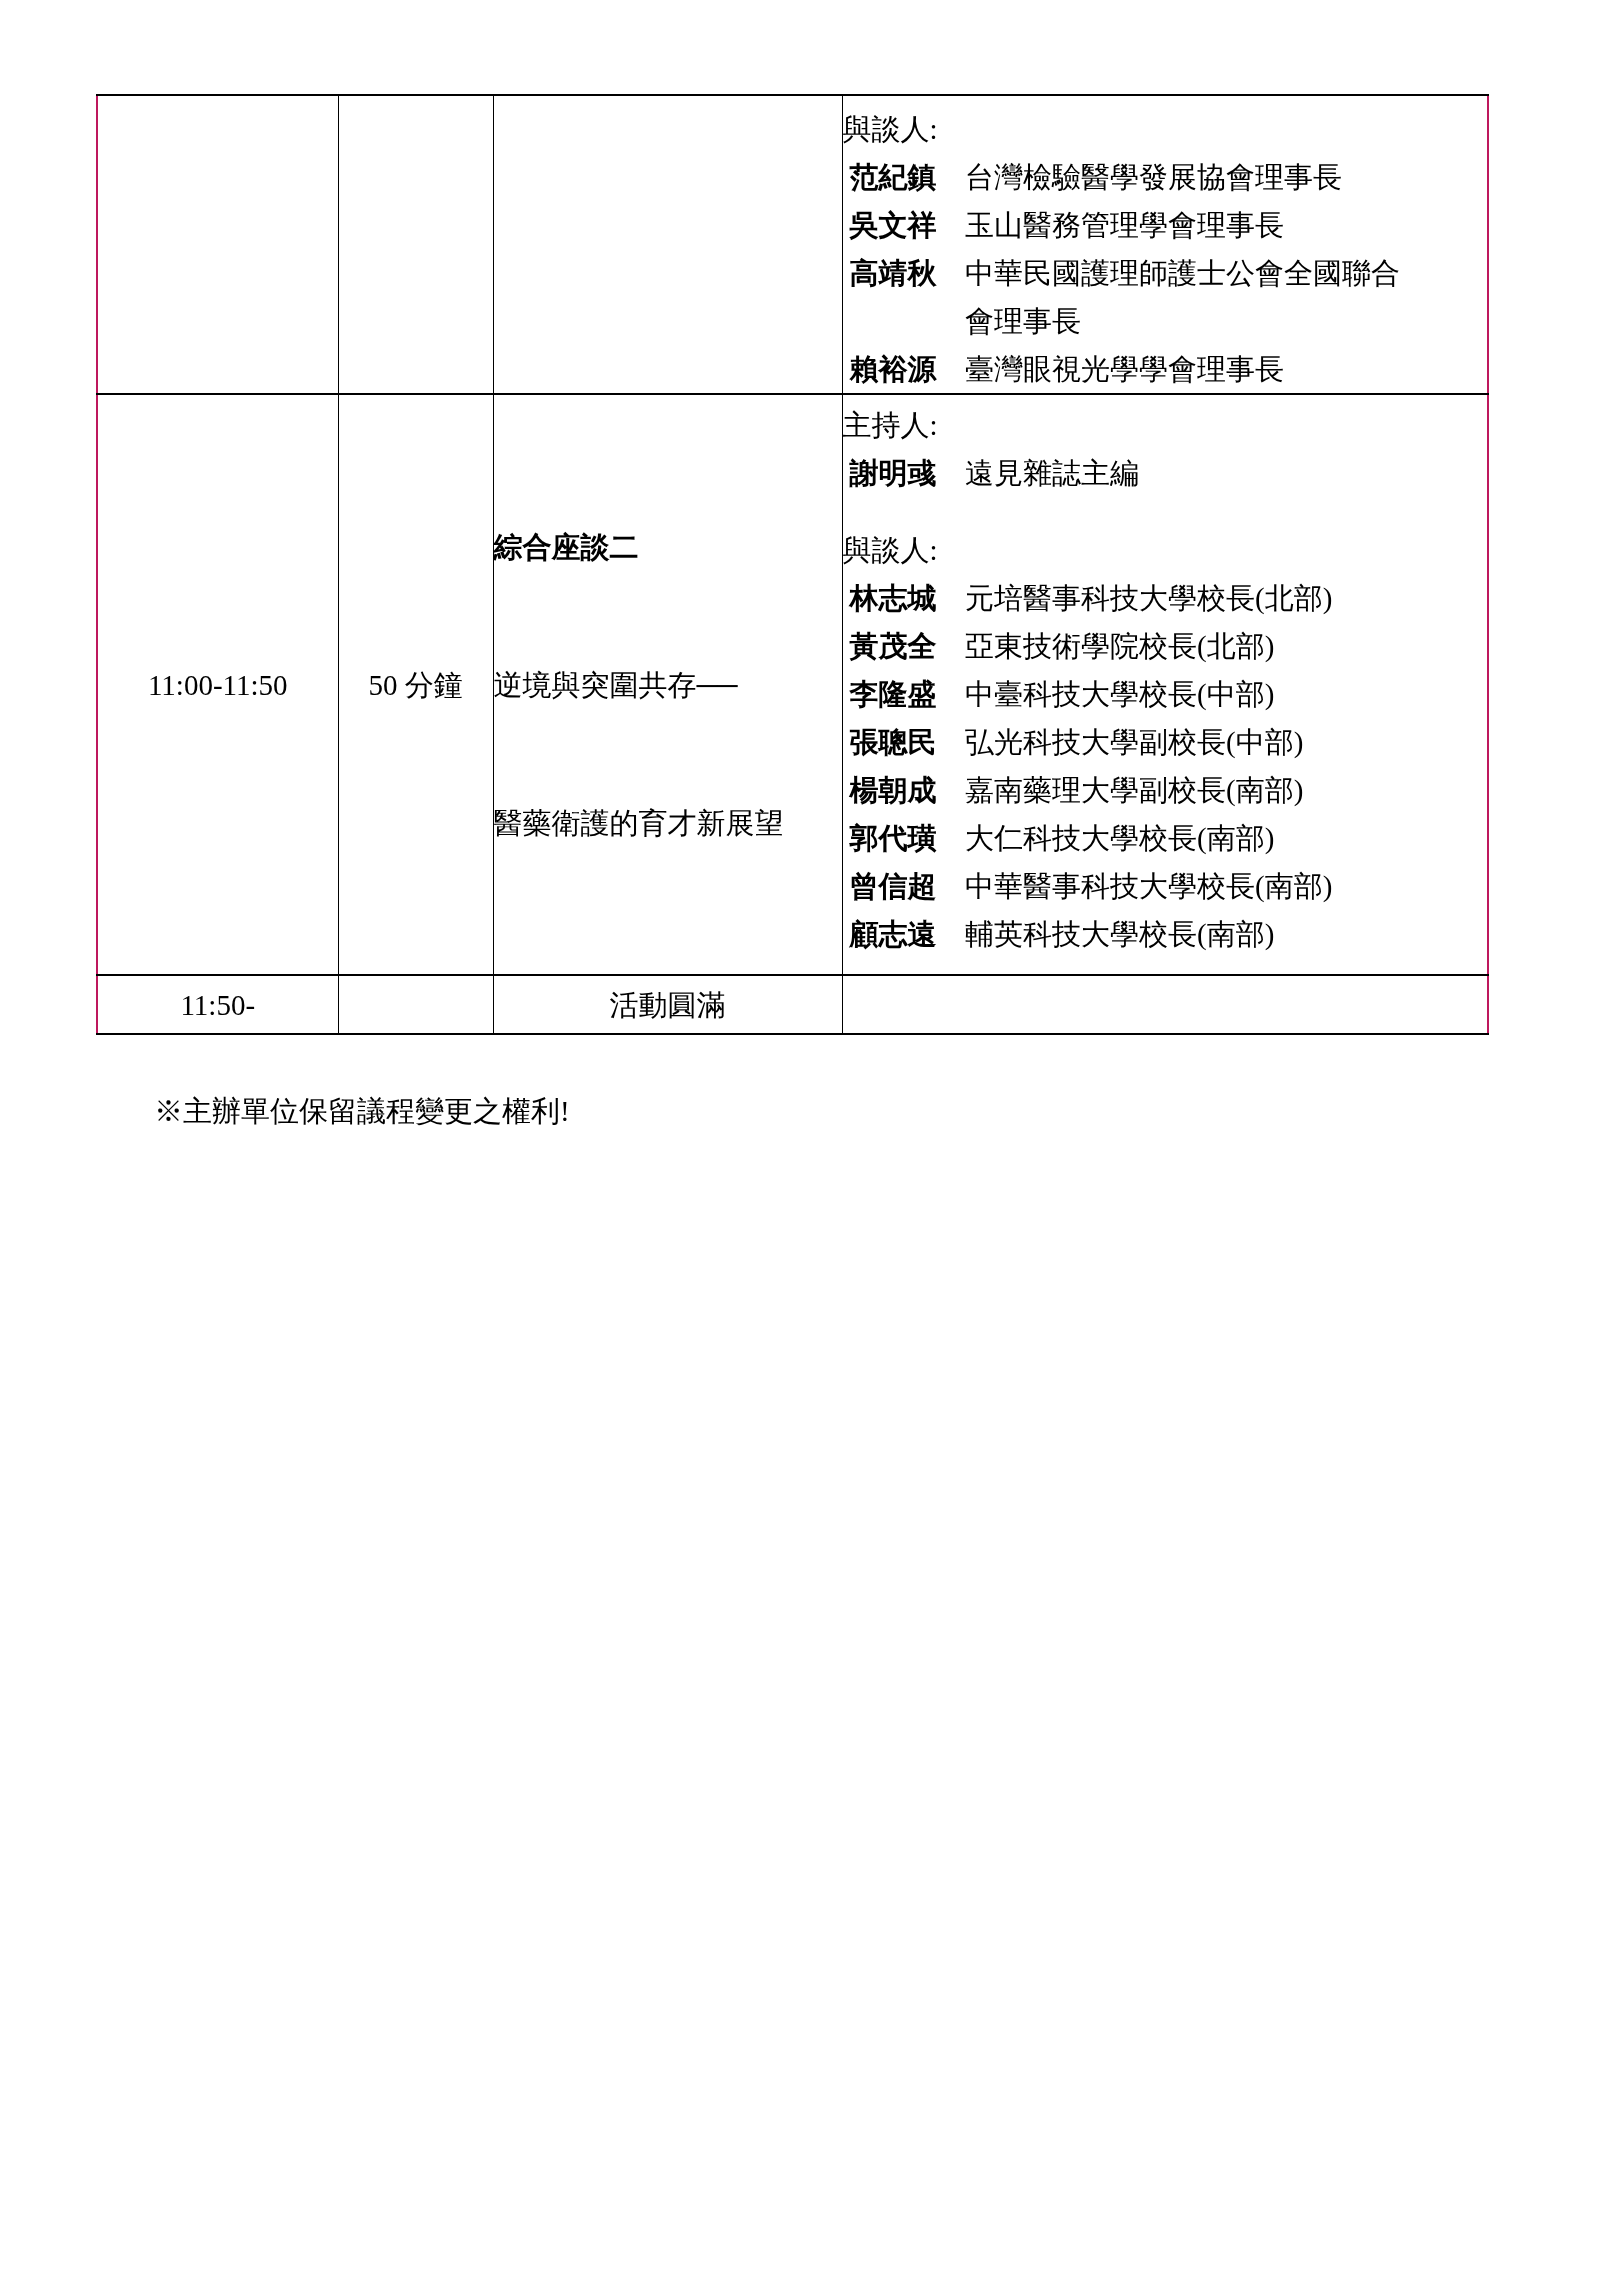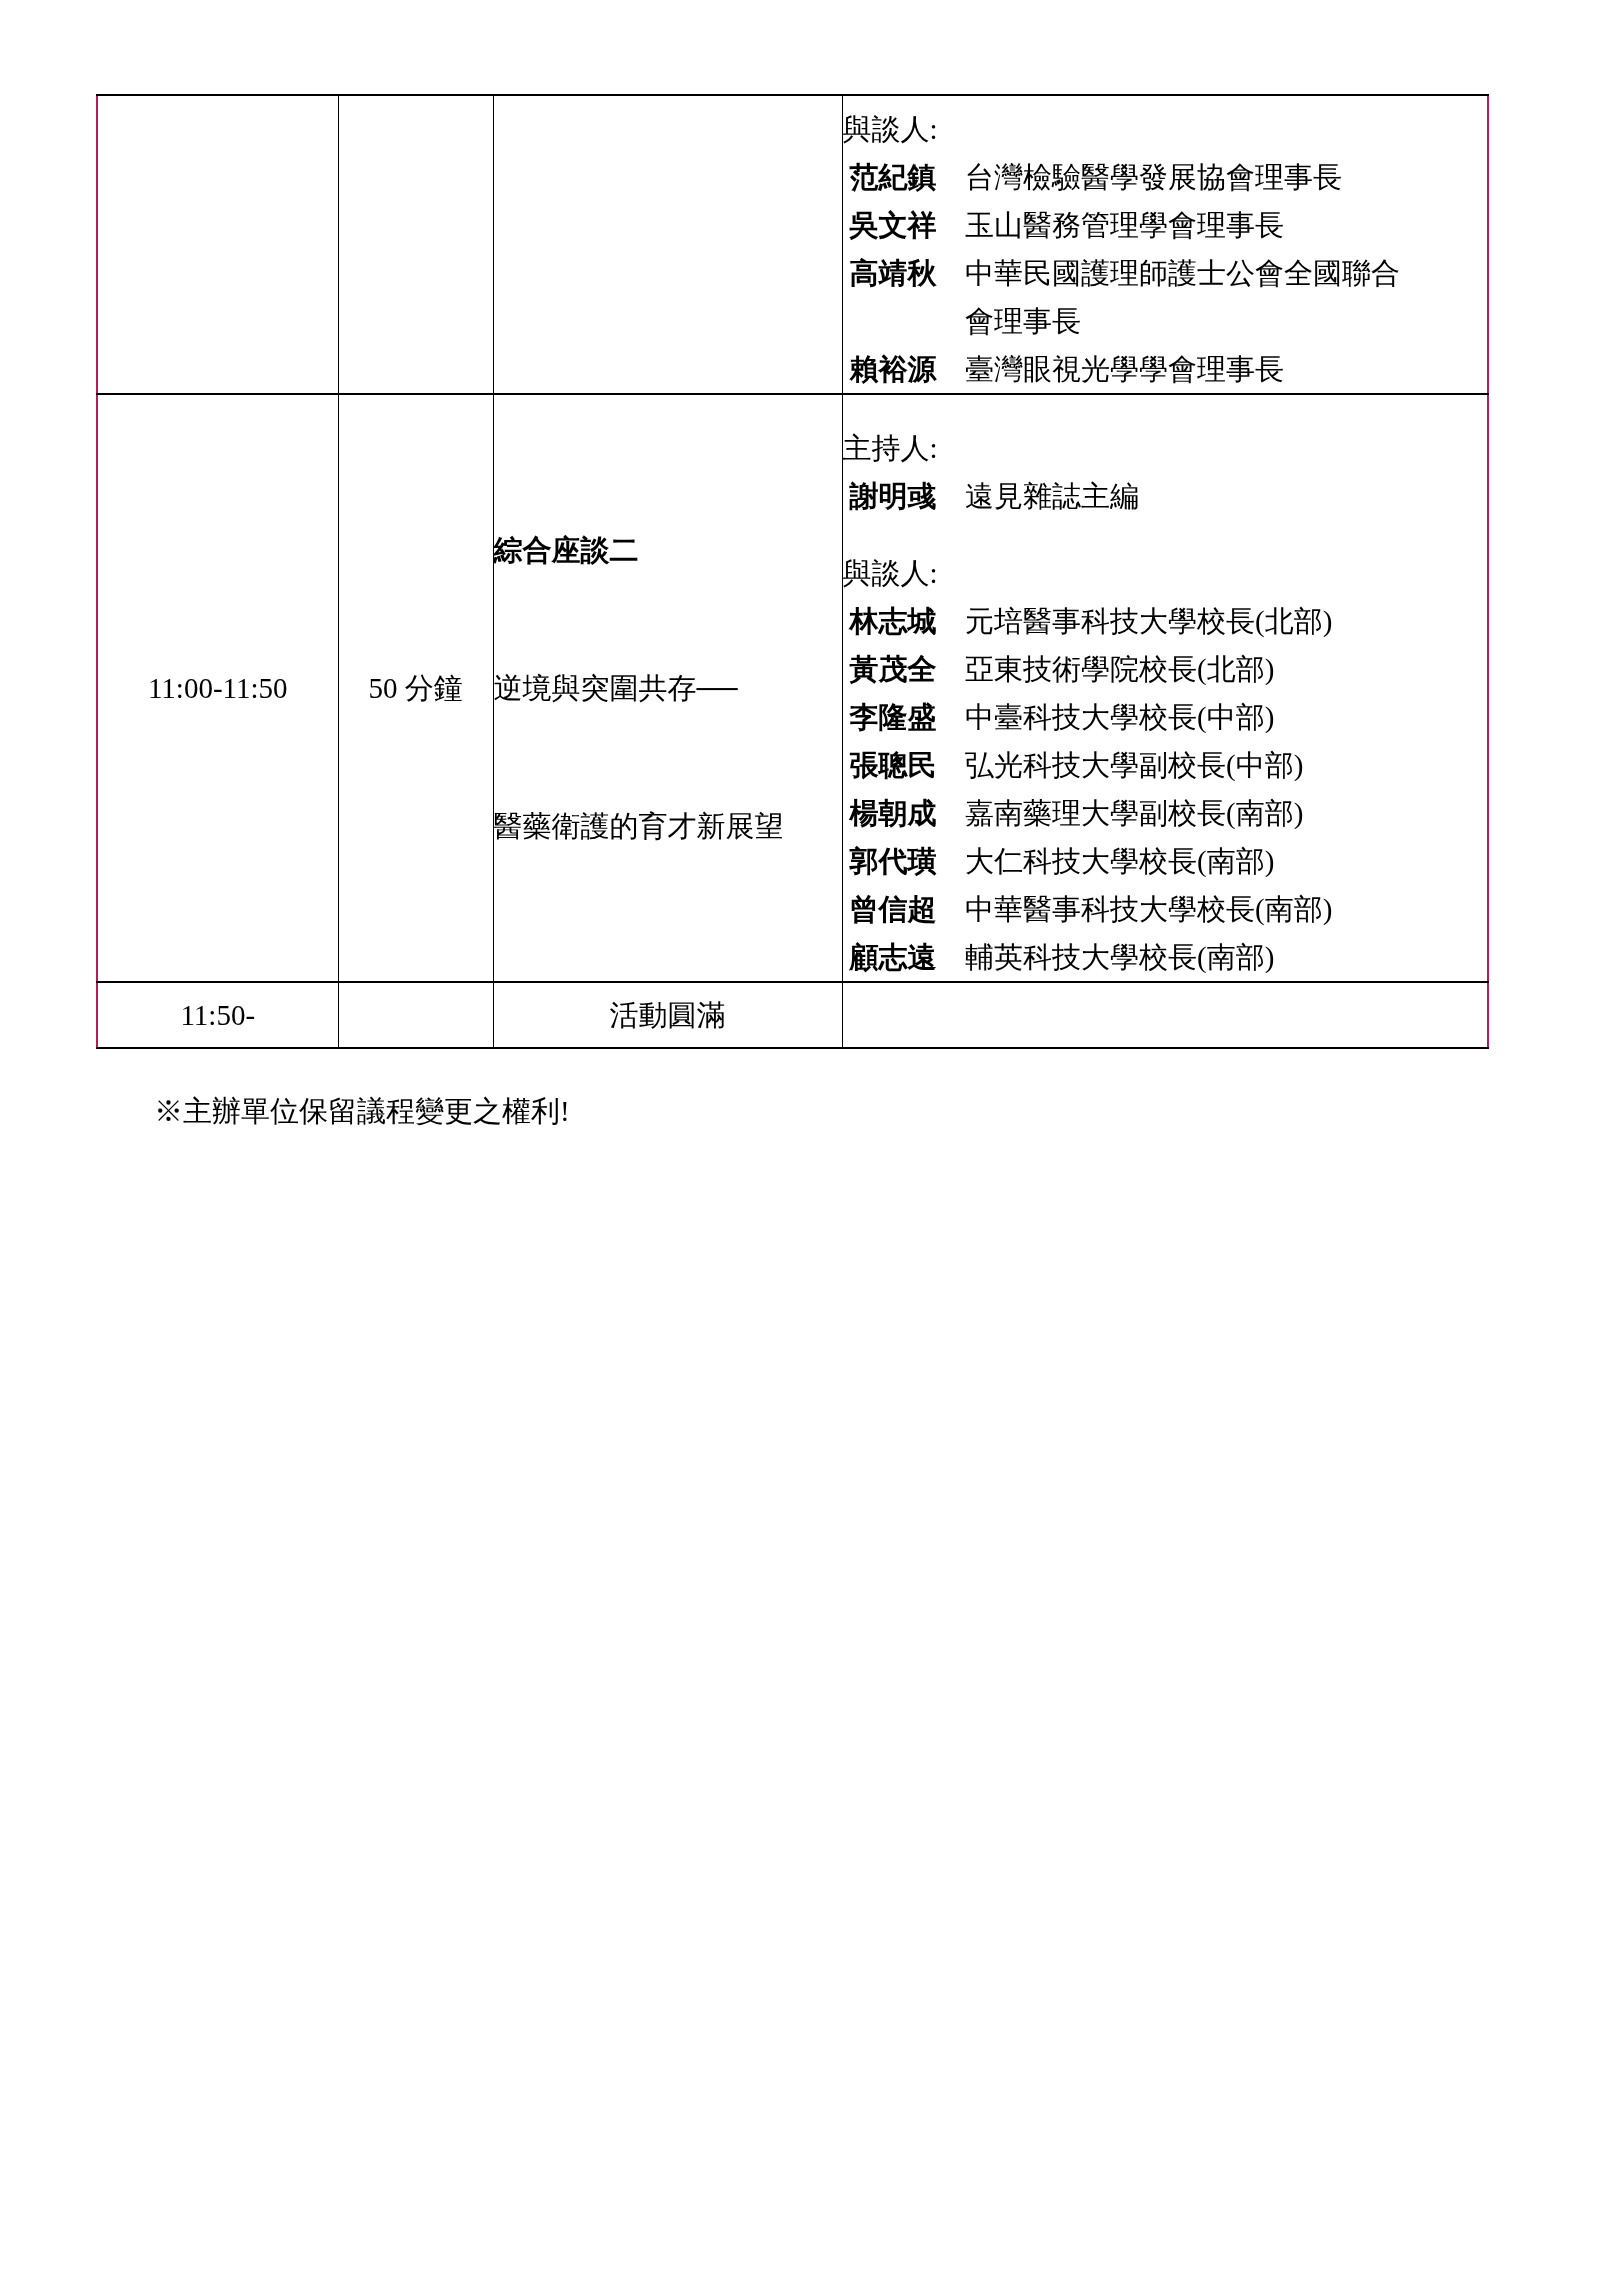--- a/index.html
+++ b/index.html
@@ -33,21 +33,21 @@
   table.agenda td {
     border-left: 1.3px solid #000;
     border-right: 1.3px solid #000;
     border-top: 2px solid #000;
     border-bottom: 2px solid #000;
     padding: 0;
     overflow: hidden;
   }
   tr.r1 { height: 298px; }
   tr.r2 { height: 581px; }
-  tr.r3 { height: 66px; }
+  tr.r3 { height: 59px; }
 
   td.c-time, td.c-dur {
     text-align: center;
     vertical-align: middle;
     white-space: pre;
   }
   td.c-sess {
     vertical-align: middle;
     padding-left: 17px;
     padding-right: 6.5px;
@@ -58,21 +58,21 @@
   td.c-event {
     text-align: center;
     vertical-align: middle;
     white-space: pre;
   }
   td.c-people {
     vertical-align: top;
     padding: 9.2px 18.3px 0 14.4px;
   }
   tr.r1 td.c-people { padding-top: 9.2px; line-height: 48px; }
-  tr.r2 td.c-people { padding-top: 29px; line-height: 48px; }
+  tr.r2 td.c-people { padding-top: 6px; line-height: 48px; }
 
   .label-line { white-space: pre; }
   .gap-above { margin-top: 29px; }
 
   .entry { display: flex; align-items: flex-start; }
   .m-name {
     flex: 0 0 92px;
     font-weight: bold;
     white-space: pre;
     margin-left: 7px;

